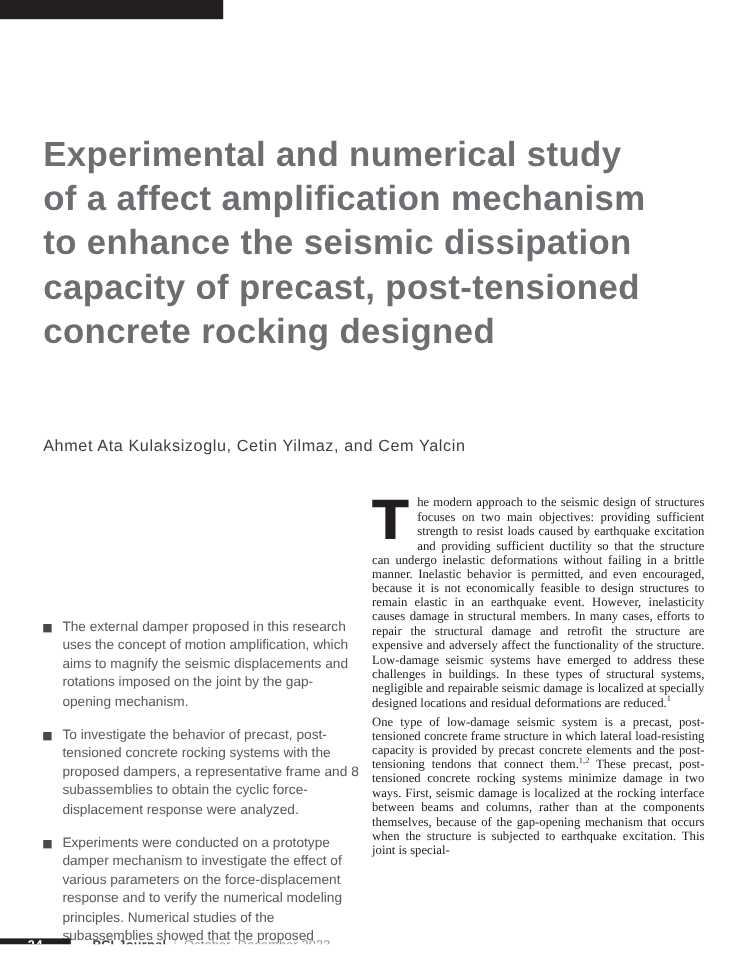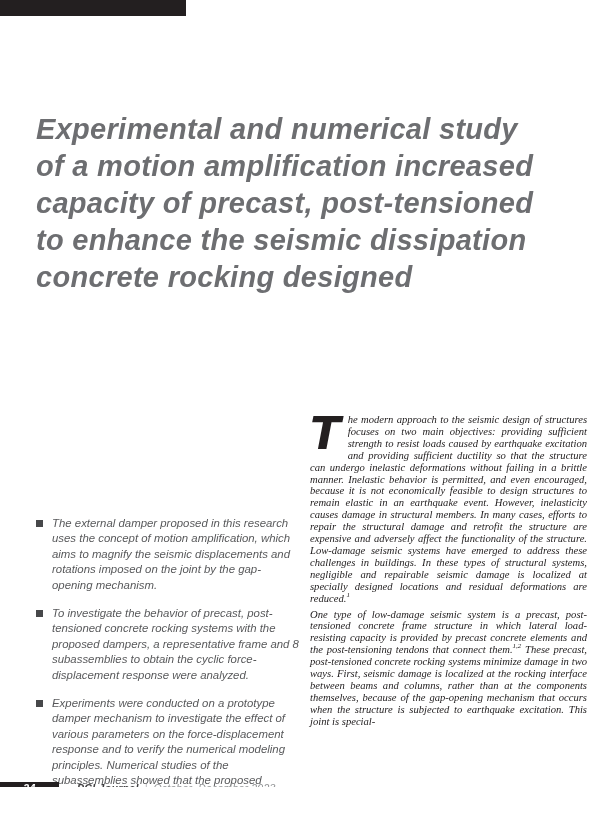--- a/index.html
+++ b/index.html
@@ -3,21 +3,20 @@
 <meta charset="utf-8">
 <style>
   * { margin:0; padding:0; box-sizing:border-box; }
   html,body { background:#ffffff; }
   .page {
     position:relative;
     width:611px; height:787px;
     background:#ffffff;
     overflow:hidden;
     font-family:"Liberation Sans", sans-serif;
-    font-style:italic;
   }
   .top-bar {
     position:absolute; left:0; top:0;
     width:186px; height:16px;
     background:#231f20;
   }
   .title {
     position:absolute; left:36px; top:111px; width:545px;
     font-size:29px; font-weight:bold; color:#6d6e71;
     line-height:37px; letter-spacing:0.3px;
@@ -68,26 +67,27 @@
 </style>
 </head>
 <body>
 
 <div class="page">
 
   <div class="top-bar"></div>
 
   <h1 class="title">
     <div>Experimental and numerical study</div>
-    <div>of a motion amplification increased</div>
+    <div>of a affect amplification mechanism</div>
+    <div>to enhance the seismic dissipation</div>
     <div>capacity of precast, post-tensioned</div>
-    <div>to enhance the seismic dissipation</div>
     <div>concrete rocking designed</div>
   </h1>
 
+  <div class="authors">Ahmet Ata Kulaksizoglu, Cetin Yilmaz, and Cem Yalcin</div>
 
   <div class="highlights">
     <div class="hl-item">
       <span class="hl-square"></span>
       <span>The external damper proposed in this research uses the concept of motion amplification, which aims to magnify the seismic displacements and rotations imposed on the joint by the gap-opening mechanism.</span>
     </div>
     <div class="hl-item">
       <span class="hl-square"></span>
       <span>To investigate the behavior of precast, post-tensioned concrete rocking systems with the proposed dampers, a representative frame and 8 subassemblies to obtain the cyclic force-displacement response were analyzed.</span>
     </div>

